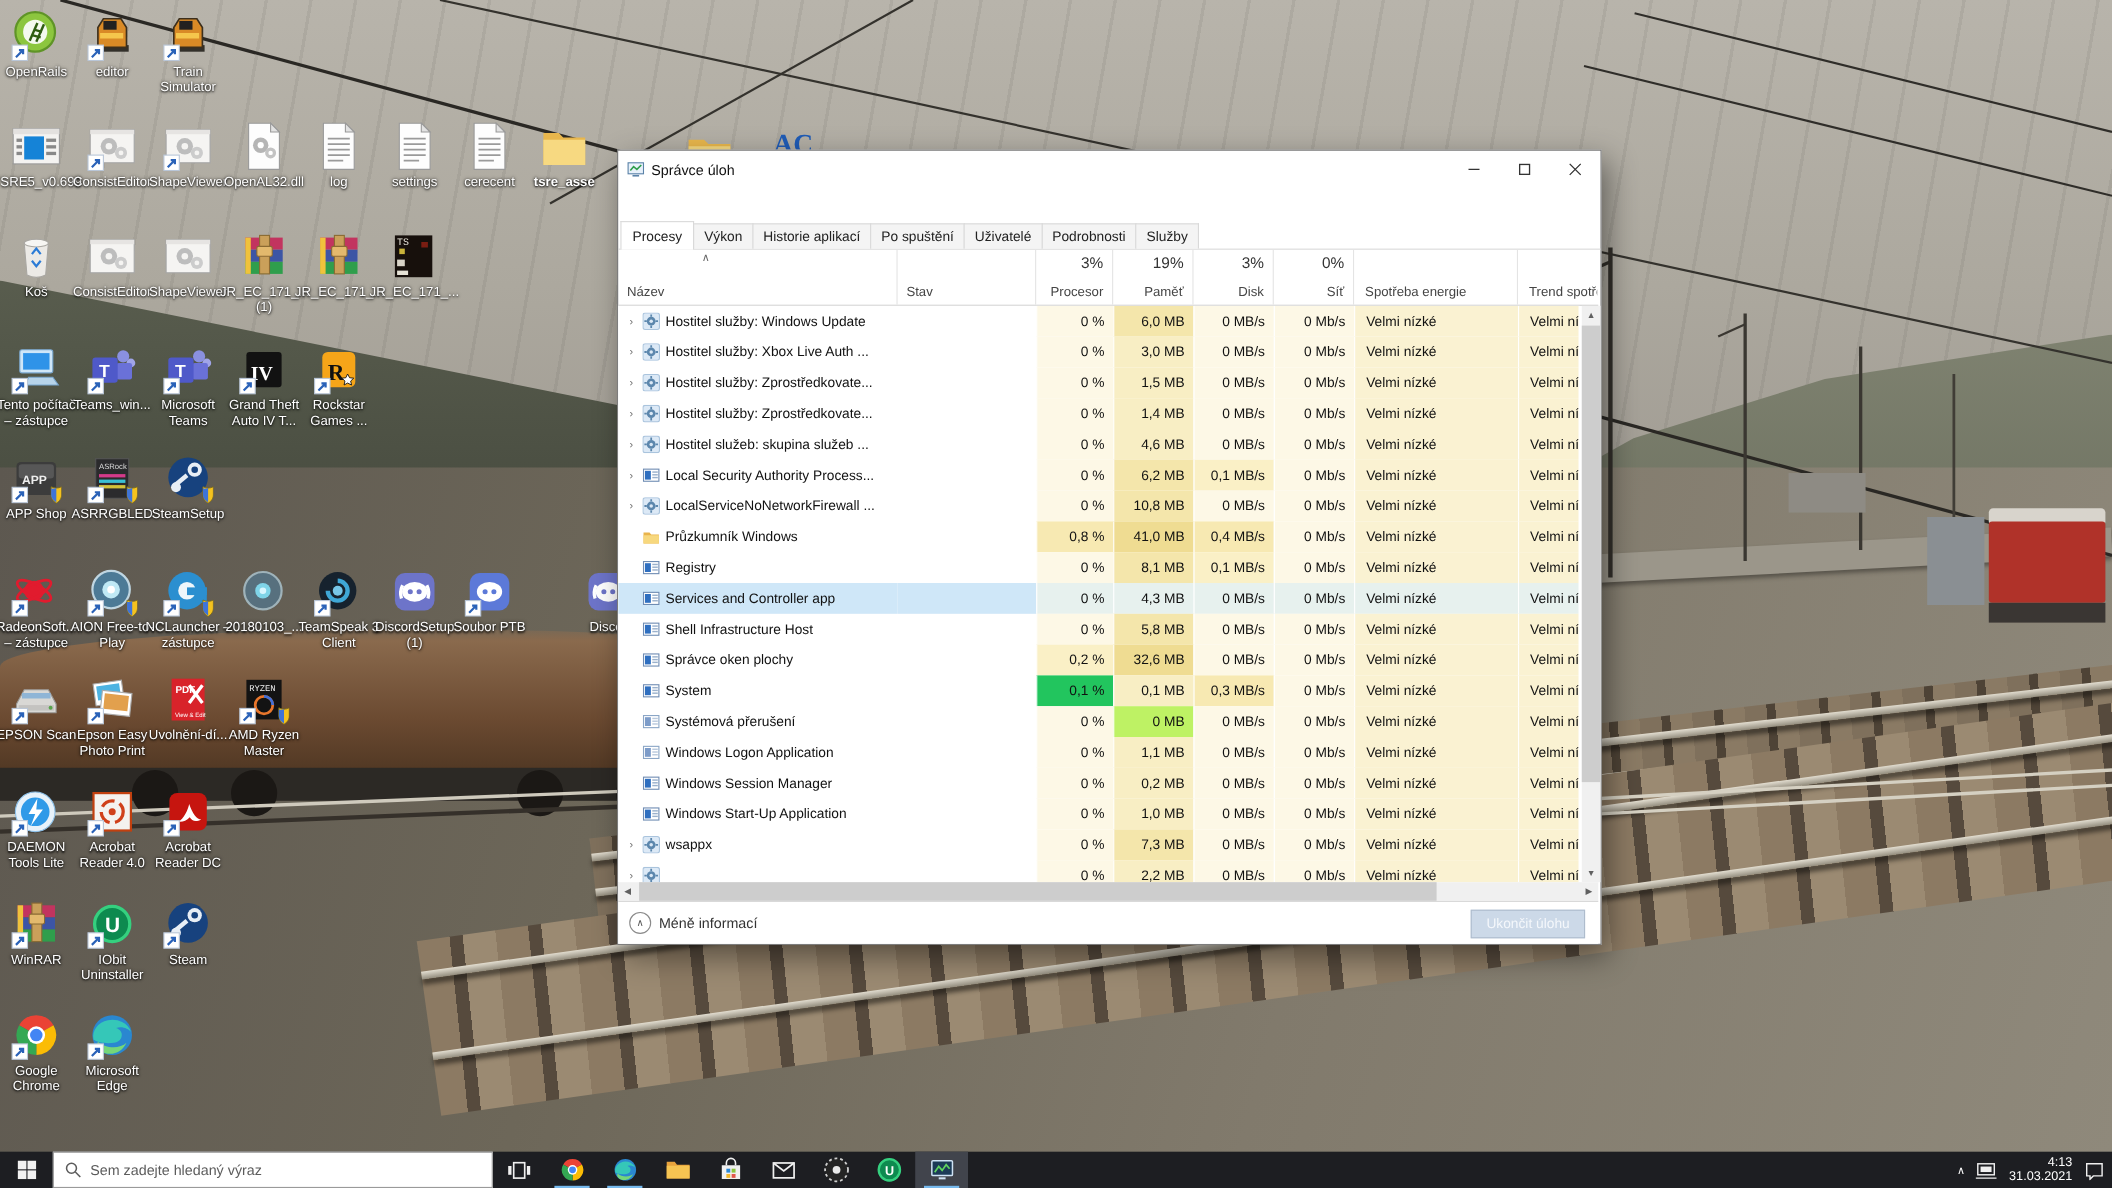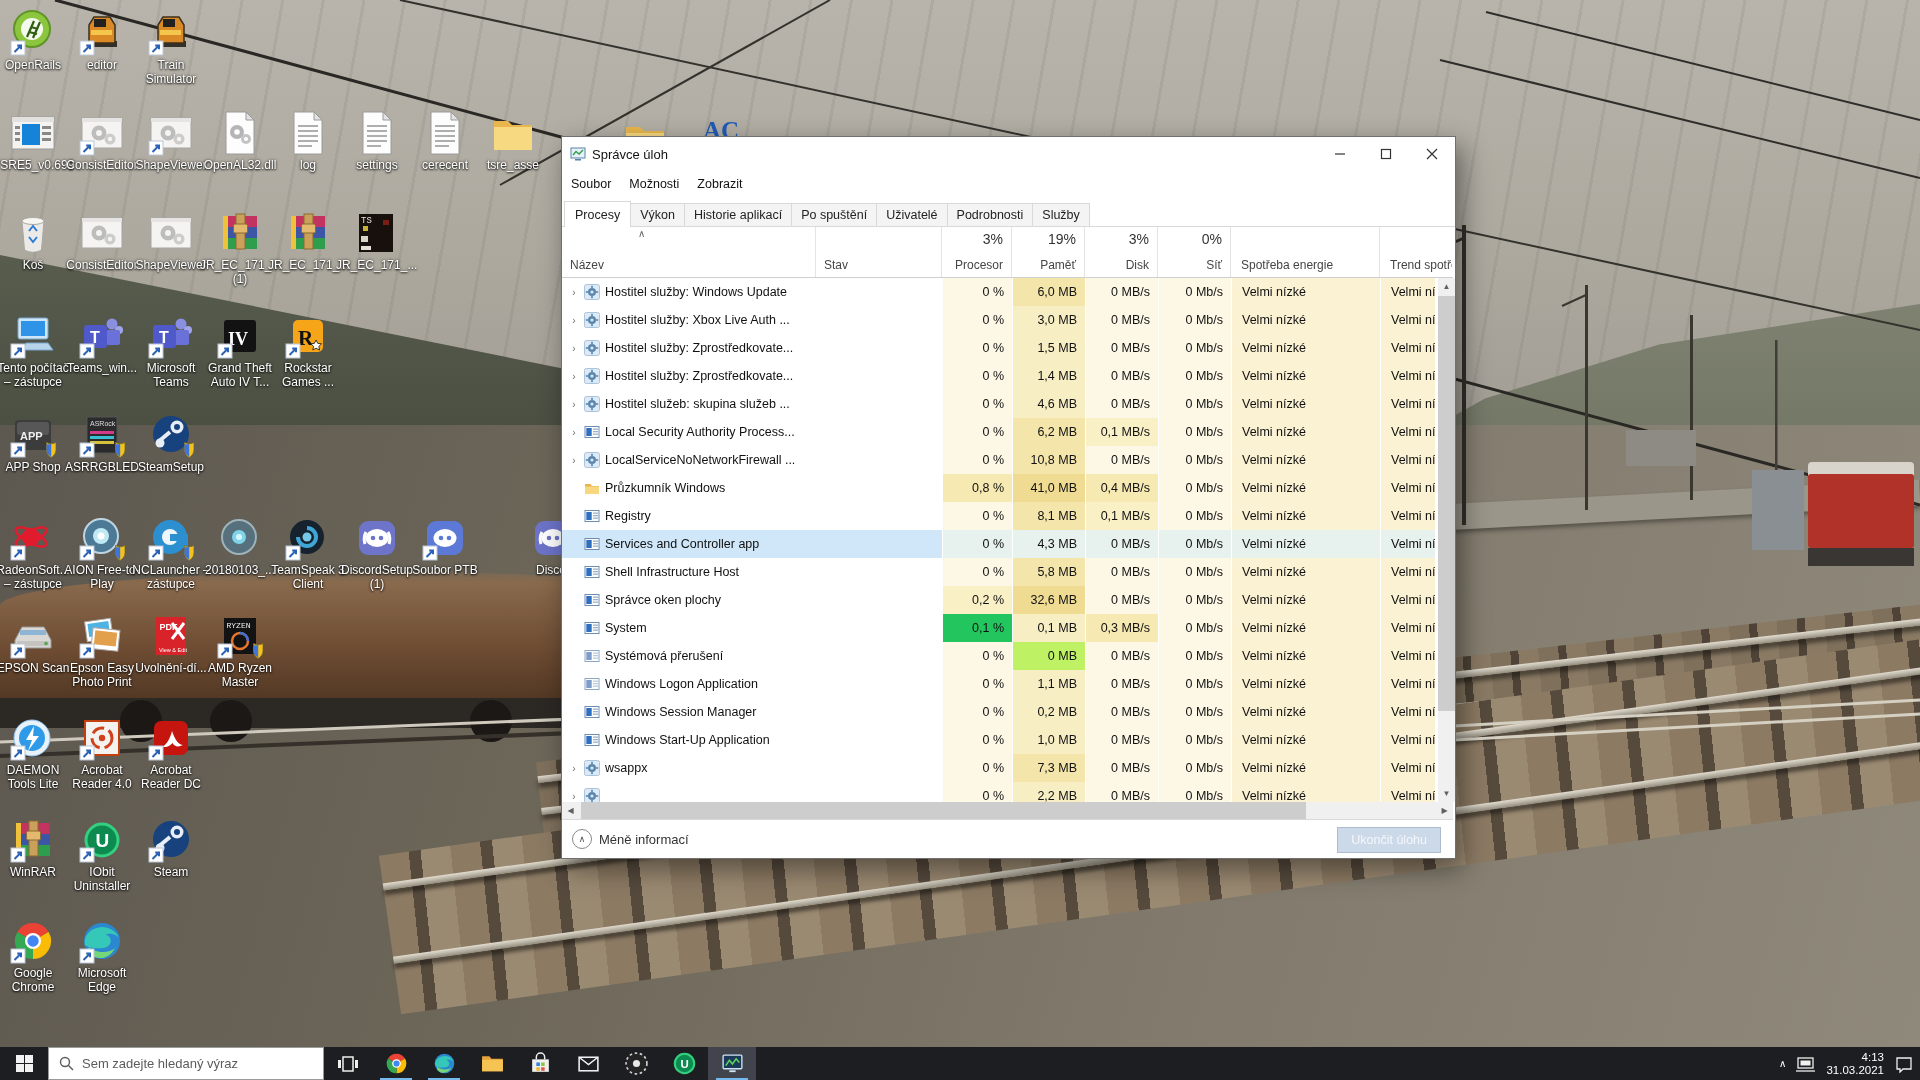--- a/index.html
+++ b/index.html
@@ -80,21 +80,21 @@
   #less-circle{width:18px;height:18px;border:1px solid#8a8a8a;border-radius:50%;color:#555;
     font-size:9px;display:flex;align-items:center;justify-content:center;}
   #end-task{position:absolute;right:12px;top:7px;padding:5px 13px;background:#ccd9e8;
     border:1px solid #aebccd;color:#f4f7fb;font-size:12.5px;}
   
   #taskbar{position:absolute;left:0;top:1047px;width:1920px;height:33px;background:#1d1e22;
     z-index:10;display:flex;align-items:stretch;}
   .tb-slot{width:48px;display:flex;align-items:center;justify-content:center;position:relative;flex:none;}
   .tb-slot.active{background:#41444c;}
   .tb-underline{position:absolute;left:8px;right:8px;bottom:0;height:2px;background:#76b9ed;}
-  #tb-search{width:276px;background:#fff;border:1px solid #9a9a9a;box-sizing:border-box;
+  #tb-search{width:400px;background:#fff;border:1px solid #9a9a9a;box-sizing:border-box;
     display:flex;align-items:center;flex:none;}
   #tb-search span{color:#5c5c5c;font-size:13px;margin-left:8px;white-space:nowrap;}
   #tray{position:absolute;right:6px;top:0;height:33px;display:flex;align-items:center;gap:10px;}
   #clock{color:#fff;font-size:11.5px;line-height:13px;text-align:right;}
 </style>
 </head>
 <body>
 
 <div id="scene">
   <div id="sky"></div>
@@ -268,21 +268,21 @@
           <g stroke="#9a9a9a" stroke-width="1.6">
             <line x1="13" y1="16" x2="33" y2="16"></line>
             <line x1="13" y1="21" x2="33" y2="21"></line>
             <line x1="13" y1="26" x2="33" y2="26"></line>
             <line x1="13" y1="31" x2="33" y2="31"></line>
             <line x1="13" y1="36" x2="27" y2="36"></line>
           </g>
         </svg></div>
       <div class="dicon-label">cerecent</div>
     </div>
-    <div class="dicon" style="left: 473px; top: 110px;">
+    <div class="dicon" style="left: 473px; top: 110px; font-weight: bold;">
       <div class="dicon-img"><svg viewBox="0 0 46 46" width="46" height="46">
           <path d="M4 11 h14 l4 4 h20 v25 h-38 z" fill="#e8b64c"></path>
           <path d="M4 17 h38 v23 h-38 z" fill="#f7d981"></path>
         </svg></div>
       <div class="dicon-label">tsre_asse</div>
     </div>
     <div class="dicon" style="left: 605px; top: 116px;">
       <div class="dicon-img"><svg viewBox="0 0 46 46" width="46" height="46">
           <path d="M4 11 h14 l4 4 h20 v25 h-38 z" fill="#e8b64c"></path>
           <path d="M4 17 h38 v23 h-38 z" fill="#f7d981"></path>
@@ -688,25 +688,20 @@
             <rect x="1.5" y="1.5" width="9" height="9" fill="none" stroke="#333" stroke-width="1.2"></rect>
           </svg>
         </div>
       <div class="cap-btn">
         <svg width="12" height="12">
             <path d="M1 1 L11 11 M11 1 L1 11" stroke="#333" stroke-width="1.2"></path>
           </svg>
         </div>
     </div>
   </div>
-  <div id="tm-menubar">
-      <span class="menu-item">Soubor</span>
-      <span class="menu-item">Možnosti</span>
-      <span class="menu-item">Zobrazit</span>
-    </div>
   <div id="tm-tabs">
       <div class="tab active">Procesy</div>
       <div class="tab">Výkon</div>
       <div class="tab">Historie aplikací</div>
       <div class="tab">Po spuštění</div>
       <div class="tab">Uživatelé</div>
       <div class="tab">Podrobnosti</div>
       <div class="tab">Služby</div>
     </div>
   <div id="tm-header">

